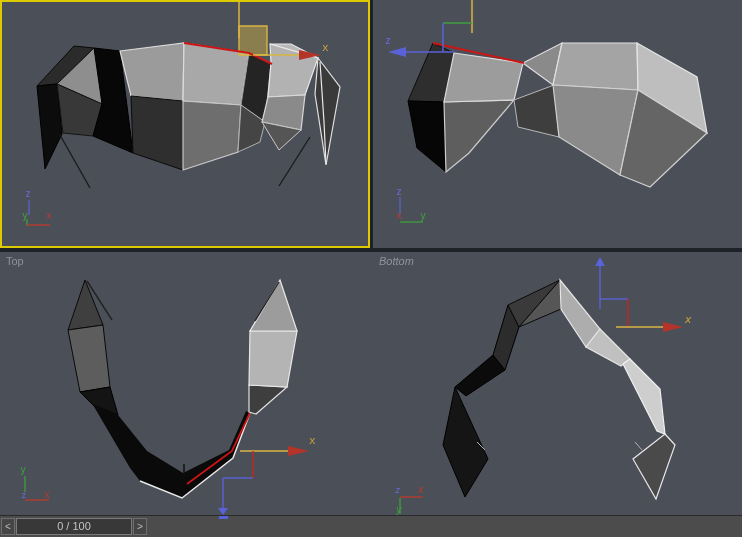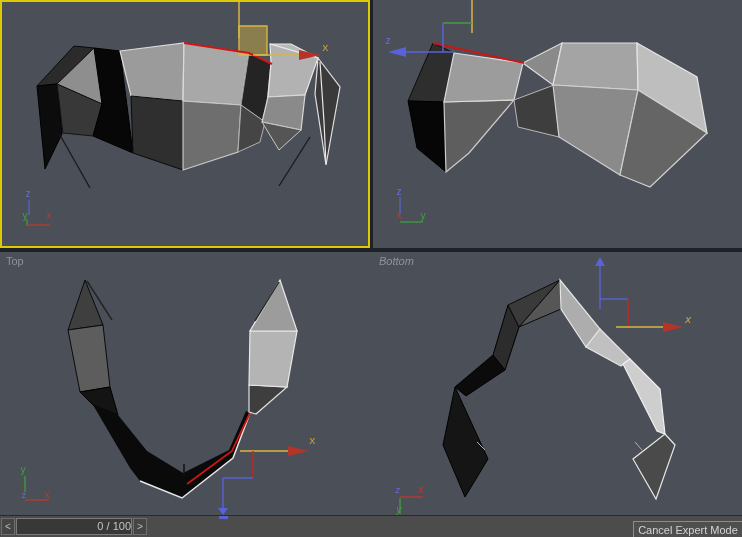--- a/index.html
+++ b/index.html
@@ -13,21 +13,21 @@
   .vp-br{left:373px;top:252px;width:369px;height:263px;font-style:italic;}
   .vp-label{position:absolute;top:3px;left:6px;font-size:11px;color:#8e939b;z-index:5;}
   svg text{font-family:"DejaVu Sans Mono",monospace;}
   #statusbar{position:absolute;left:0;top:515px;width:742px;height:22px;background:#4c4c4c;
              border-top:1px solid #2a2a2a;box-sizing:border-box;}
   #timeslider{position:absolute;left:1px;top:2px;height:17px;display:flex;}
   .ts-btn{width:14px;height:17px;background:#454545;border:1px solid #6e6e6e;color:#b8b8b8;
           font-size:10px;line-height:14px;text-align:center;padding:0;box-sizing:border-box;
           font-family:"Liberation Sans",sans-serif;}
   #ts-thumb{width:116px;height:17px;background:#383838;border:1px solid #7a7a7a;color:#c4c4c4;
-            font-size:11px;text-align:right;line-height:15px;box-sizing:border-box;margin:0 1px;}
+            font-size:11px;text-align:center;line-height:15px;box-sizing:border-box;margin:0 1px;}
   #blue-bleed{position:absolute;left:219px;top:0;width:9px;height:3px;background:#5a62d8;}
   #cancel-expert{position:absolute;right:0;bottom:0;width:109px;height:16px;background:#4f4f4f;
                  border:none;border-left:1px solid #8c8c8c;border-top:1px solid #8c8c8c;
                  color:#d4d4d4;font-size:11px;line-height:14px;text-align:center;padding:0;
                  box-sizing:border-box;font-family:"Liberation Sans",sans-serif;}
 </style>
 </head>
 <body>
 
 <div id="app">
@@ -154,16 +154,15 @@
       </svg>
   </div>
 
   <div id="statusbar">
     <div id="timeslider">
       <button class="ts-btn">&lt;</button>
       <div id="ts-thumb">0 / 100</div>
       <button class="ts-btn">&gt;</button>
     </div>
     <div id="blue-bleed"></div>
-    <button id="cancel-expert">Cancel Expert Mode</button>
   </div>
 
 </div>
 
 </body></html>

